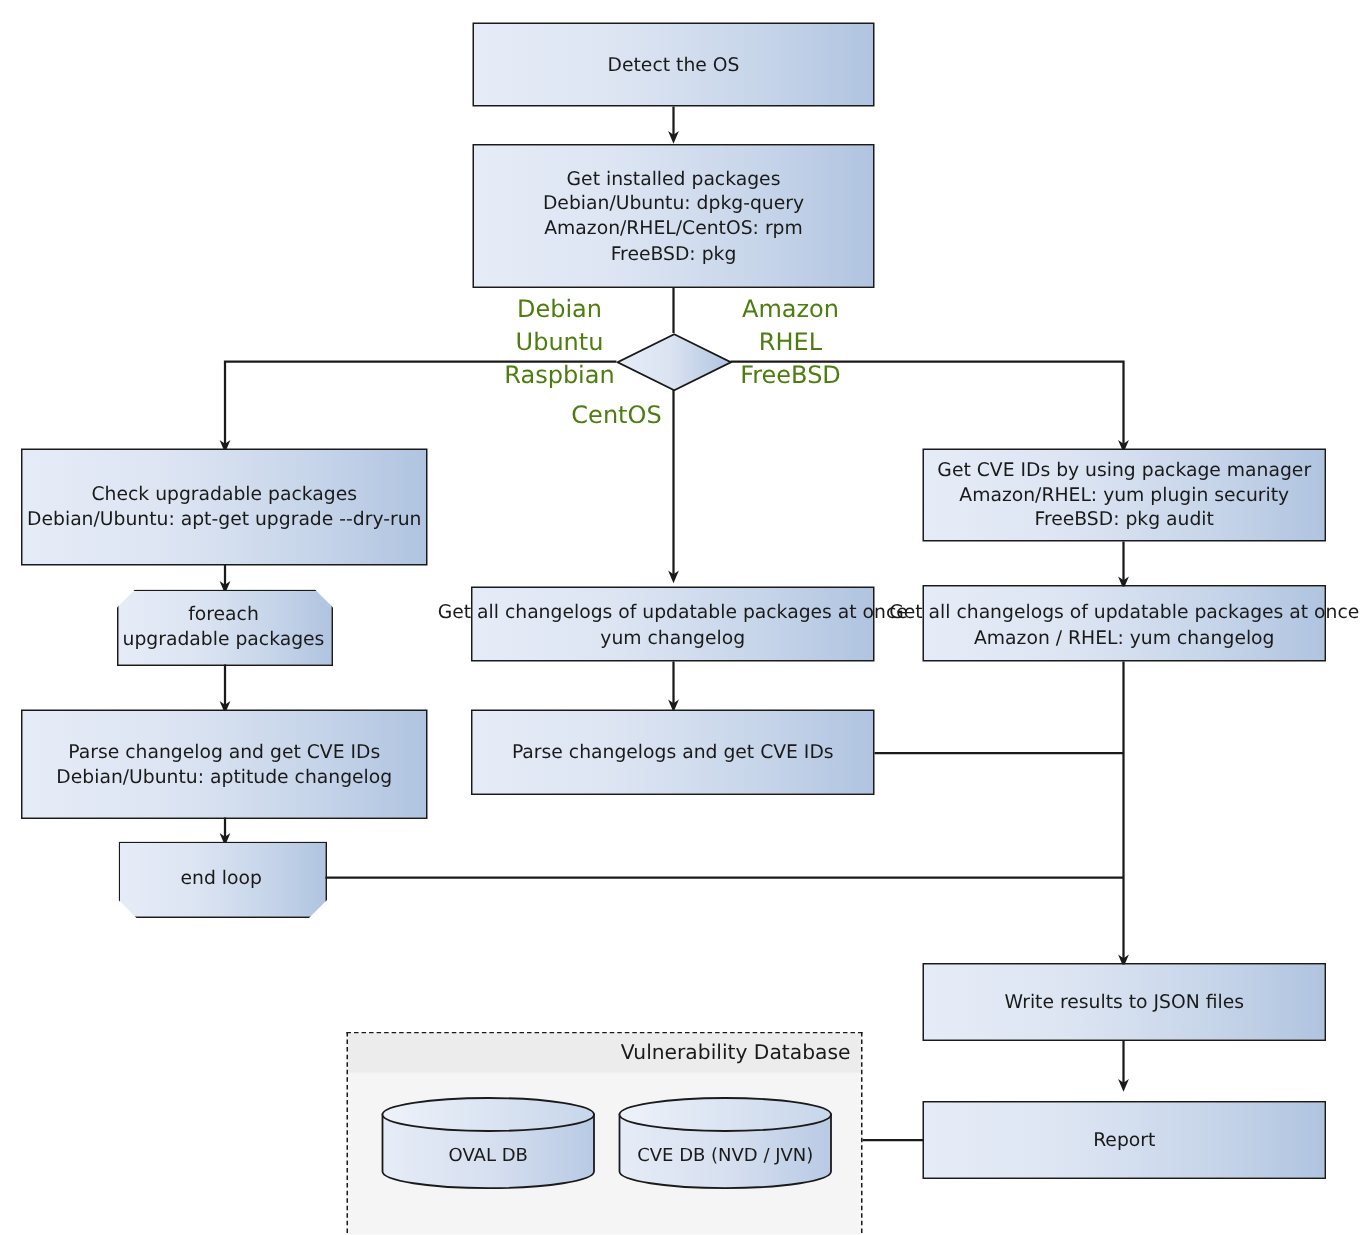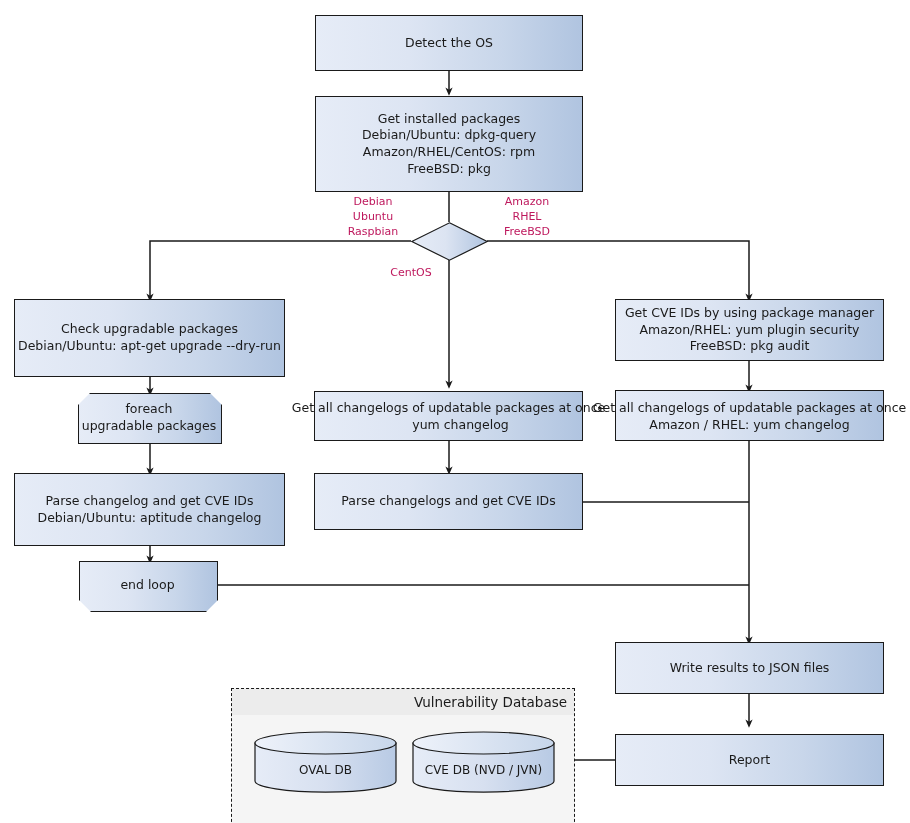--- a/index.html
+++ b/index.html
@@ -26,21 +26,21 @@
       background:linear-gradient(to right,#e6ecf7 0%,#dde5f3 35%,#c8d6ea 70%,#b0c4e0 100%);
       border:1px solid #1a1a1a;
       clip-path:polygon(0 0,100% 0,100% calc(100% - 12px),calc(100% - 12px) 100%,12px 100%,0 calc(100% - 12px));}
   .shape-label{position:absolute;left:0;top:0;width:100%;height:100%;
       display:flex;align-items:center;justify-content:center;text-align:center;
       font-size:12.5px;color:#1a1a1a;line-height:1.33;}
 
   .overflow-txt{position:absolute;left:50%;transform:translateX(-50%);white-space:nowrap;
       font-size:12.5px;color:#1a1a1a;line-height:1.33;text-align:center;}
 
-  .edge-label{position:absolute;font-size:11px;color:#be185d;line-height:1.36;
+  .edge-label{position:absolute;font-size:16px;color:#4d7c0f;line-height:1.36;
       text-align:center;white-space:pre;}
 
   
   .cluster{position:absolute;box-sizing:border-box;border:1.6px dashed #1a1a1a;background:#f5f5f5;}
   .cluster-head{position:absolute;left:0;top:0;width:100%;height:26px;background:#ececec;
       display:flex;align-items:center;justify-content:flex-end;
       font-size:13.5px;color:#1a1a1a;padding-right:7px;box-sizing:border-box;}
 
   .cyl{position:absolute;}
   .cyl .cyl-label{position:absolute;left:0;top:0;width:100%;height:100%;
@@ -137,21 +137,21 @@
     <span class="txt">Debian/Ubuntu: aptitude changelog</span>
   </div>
 
   <div class="node loop-end" style="left:79px;top:561px;width:137px;height:49px;">
     <div class="skin"></div>
     <div class="shape-label">end loop</div>
   </div>
 
   <div class="node" style="left:314px;top:391px;width:269px;height:50px;overflow:visible;">
     <div class="overflow-txt" style="top:8px;">Get all changelogs of updatable packages at once</div>
-    <div class="overflow-txt" style="top:25px;margin-left:12px;">yum changelog</div>
+    <div class="overflow-txt" style="top:25px;">yum changelog</div>
   </div>
 
   <div class="node" style="left:314px;top:473px;width:269px;height:57px;">
     <span class="txt">Parse changelogs and get CVE IDs</span>
   </div>
 
   <div class="node" style="left:615px;top:299px;width:269px;height:62px;flex-direction:column;">
     <span class="txt">Get CVE IDs by using package manager</span>
     <span class="txt">Amazon/RHEL: yum plugin security</span>
     <span class="txt">FreeBSD: pkg audit</span>

